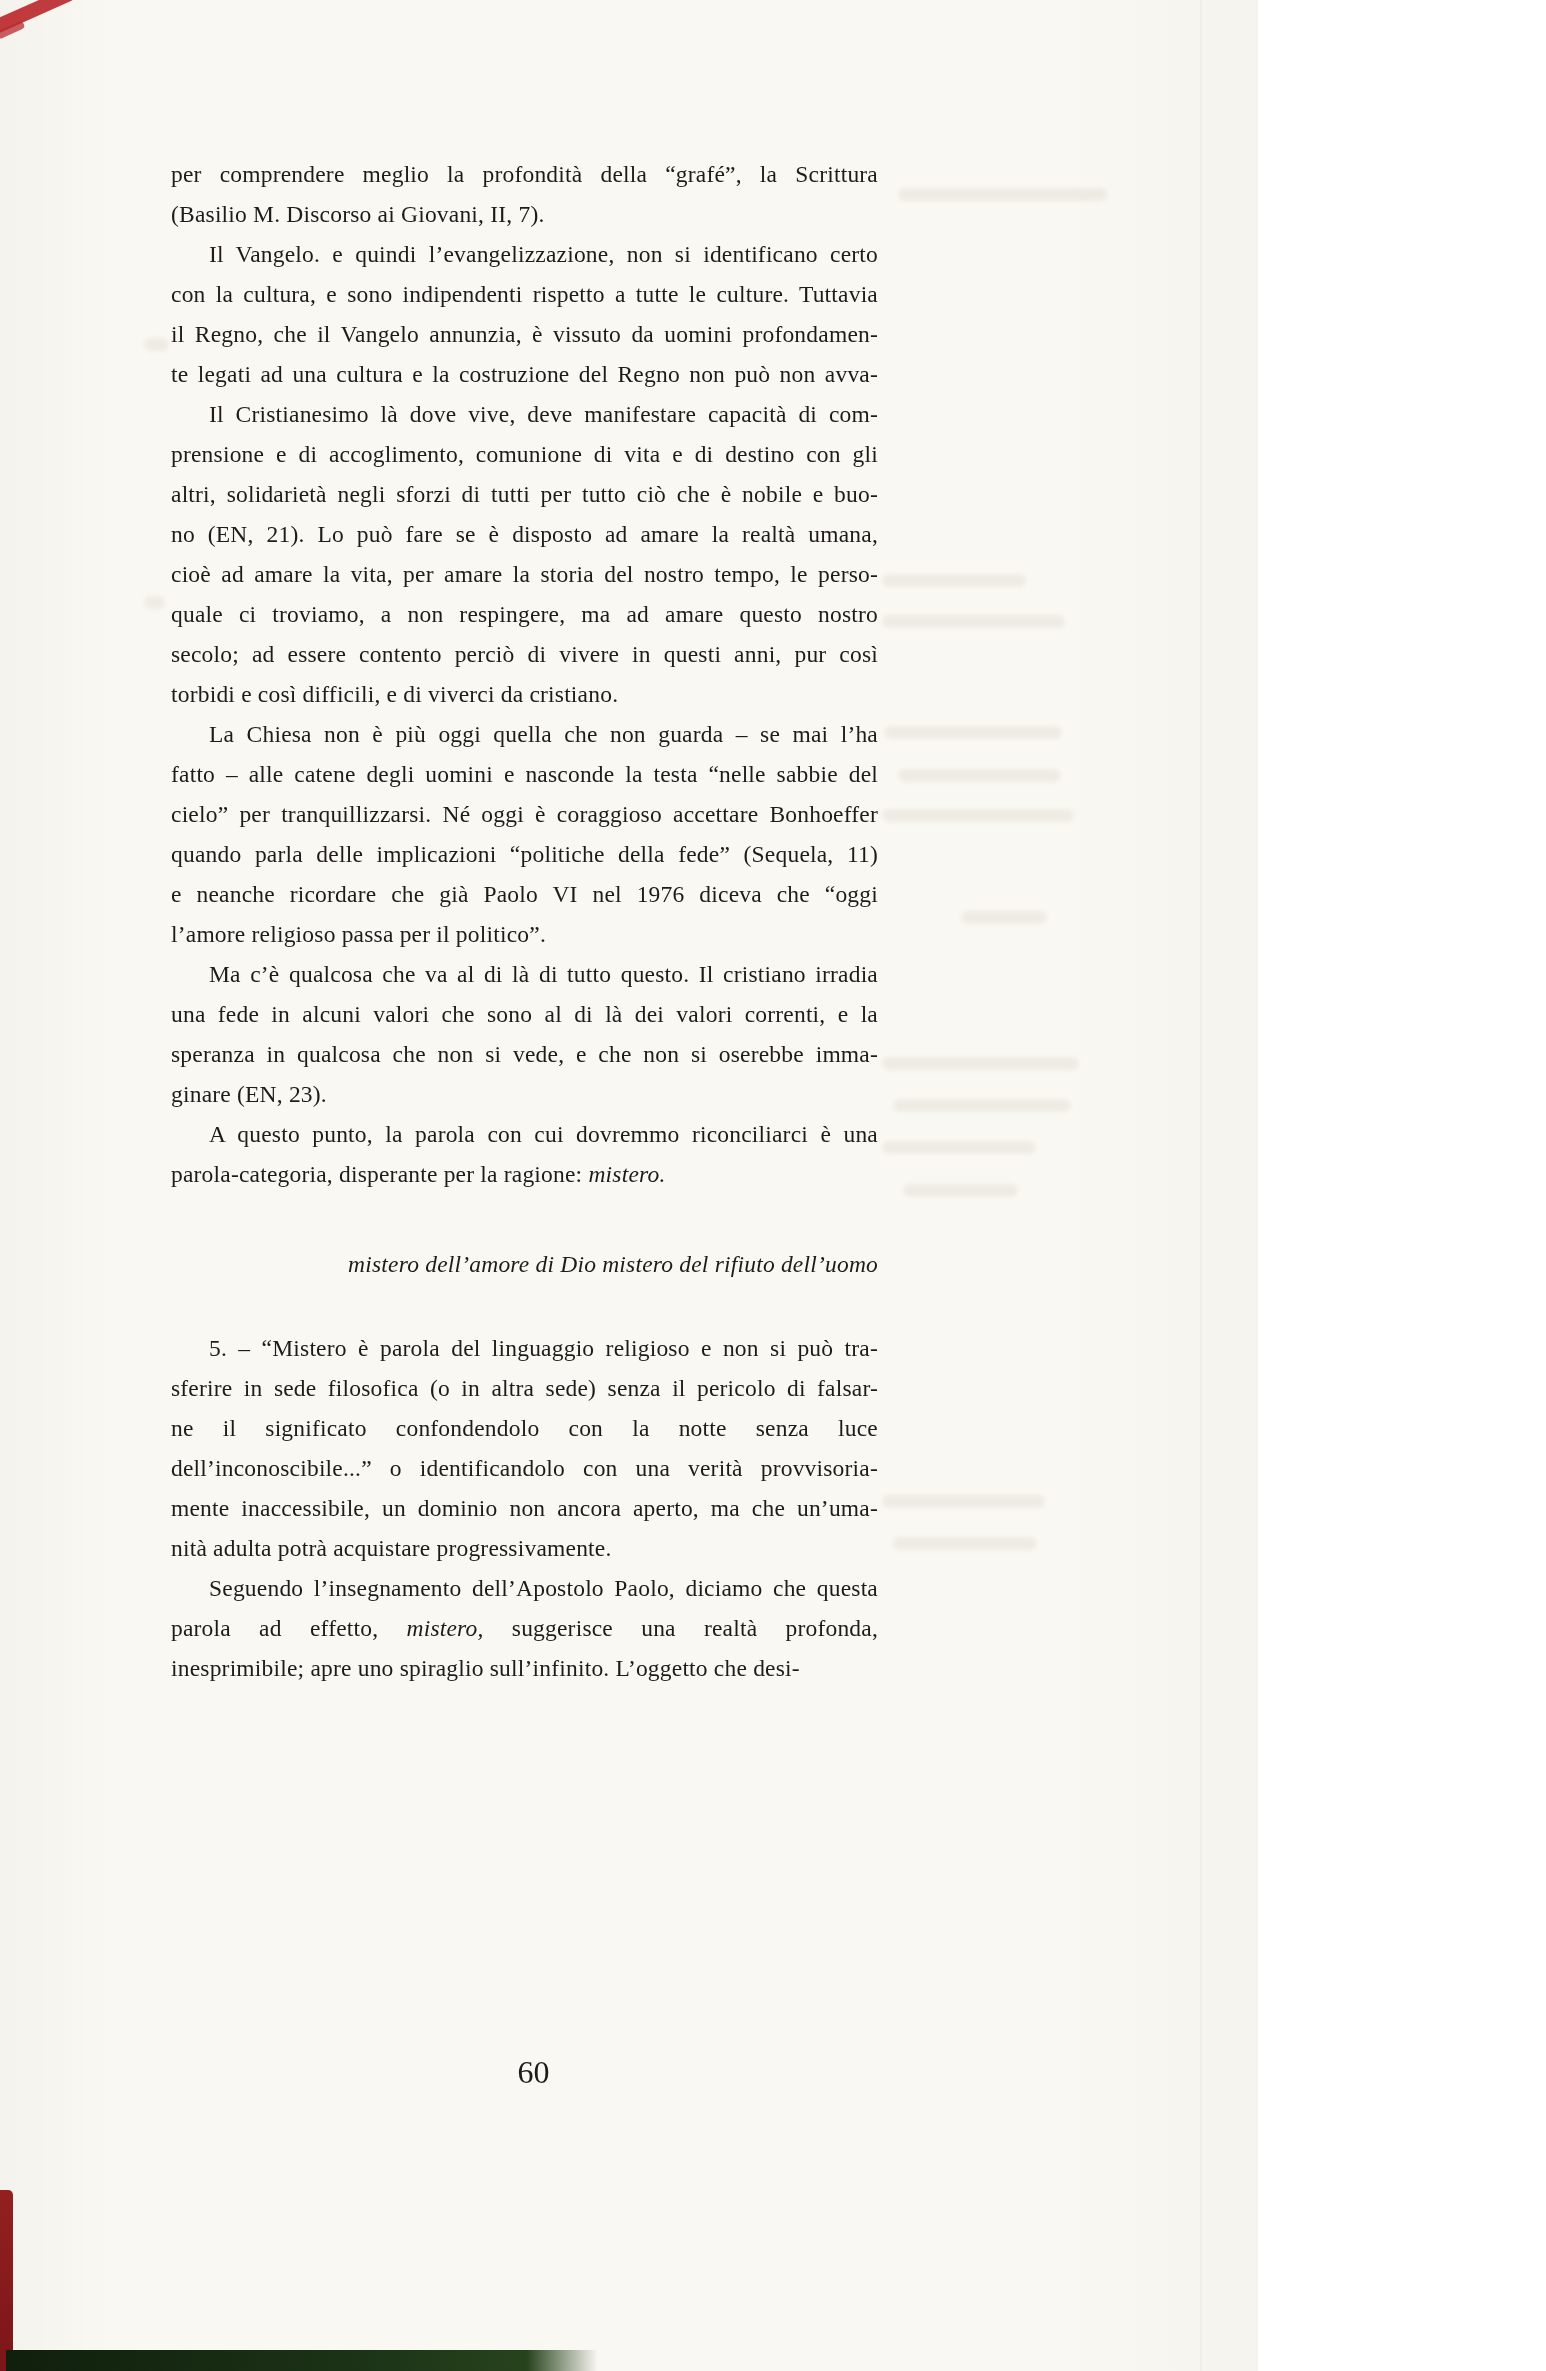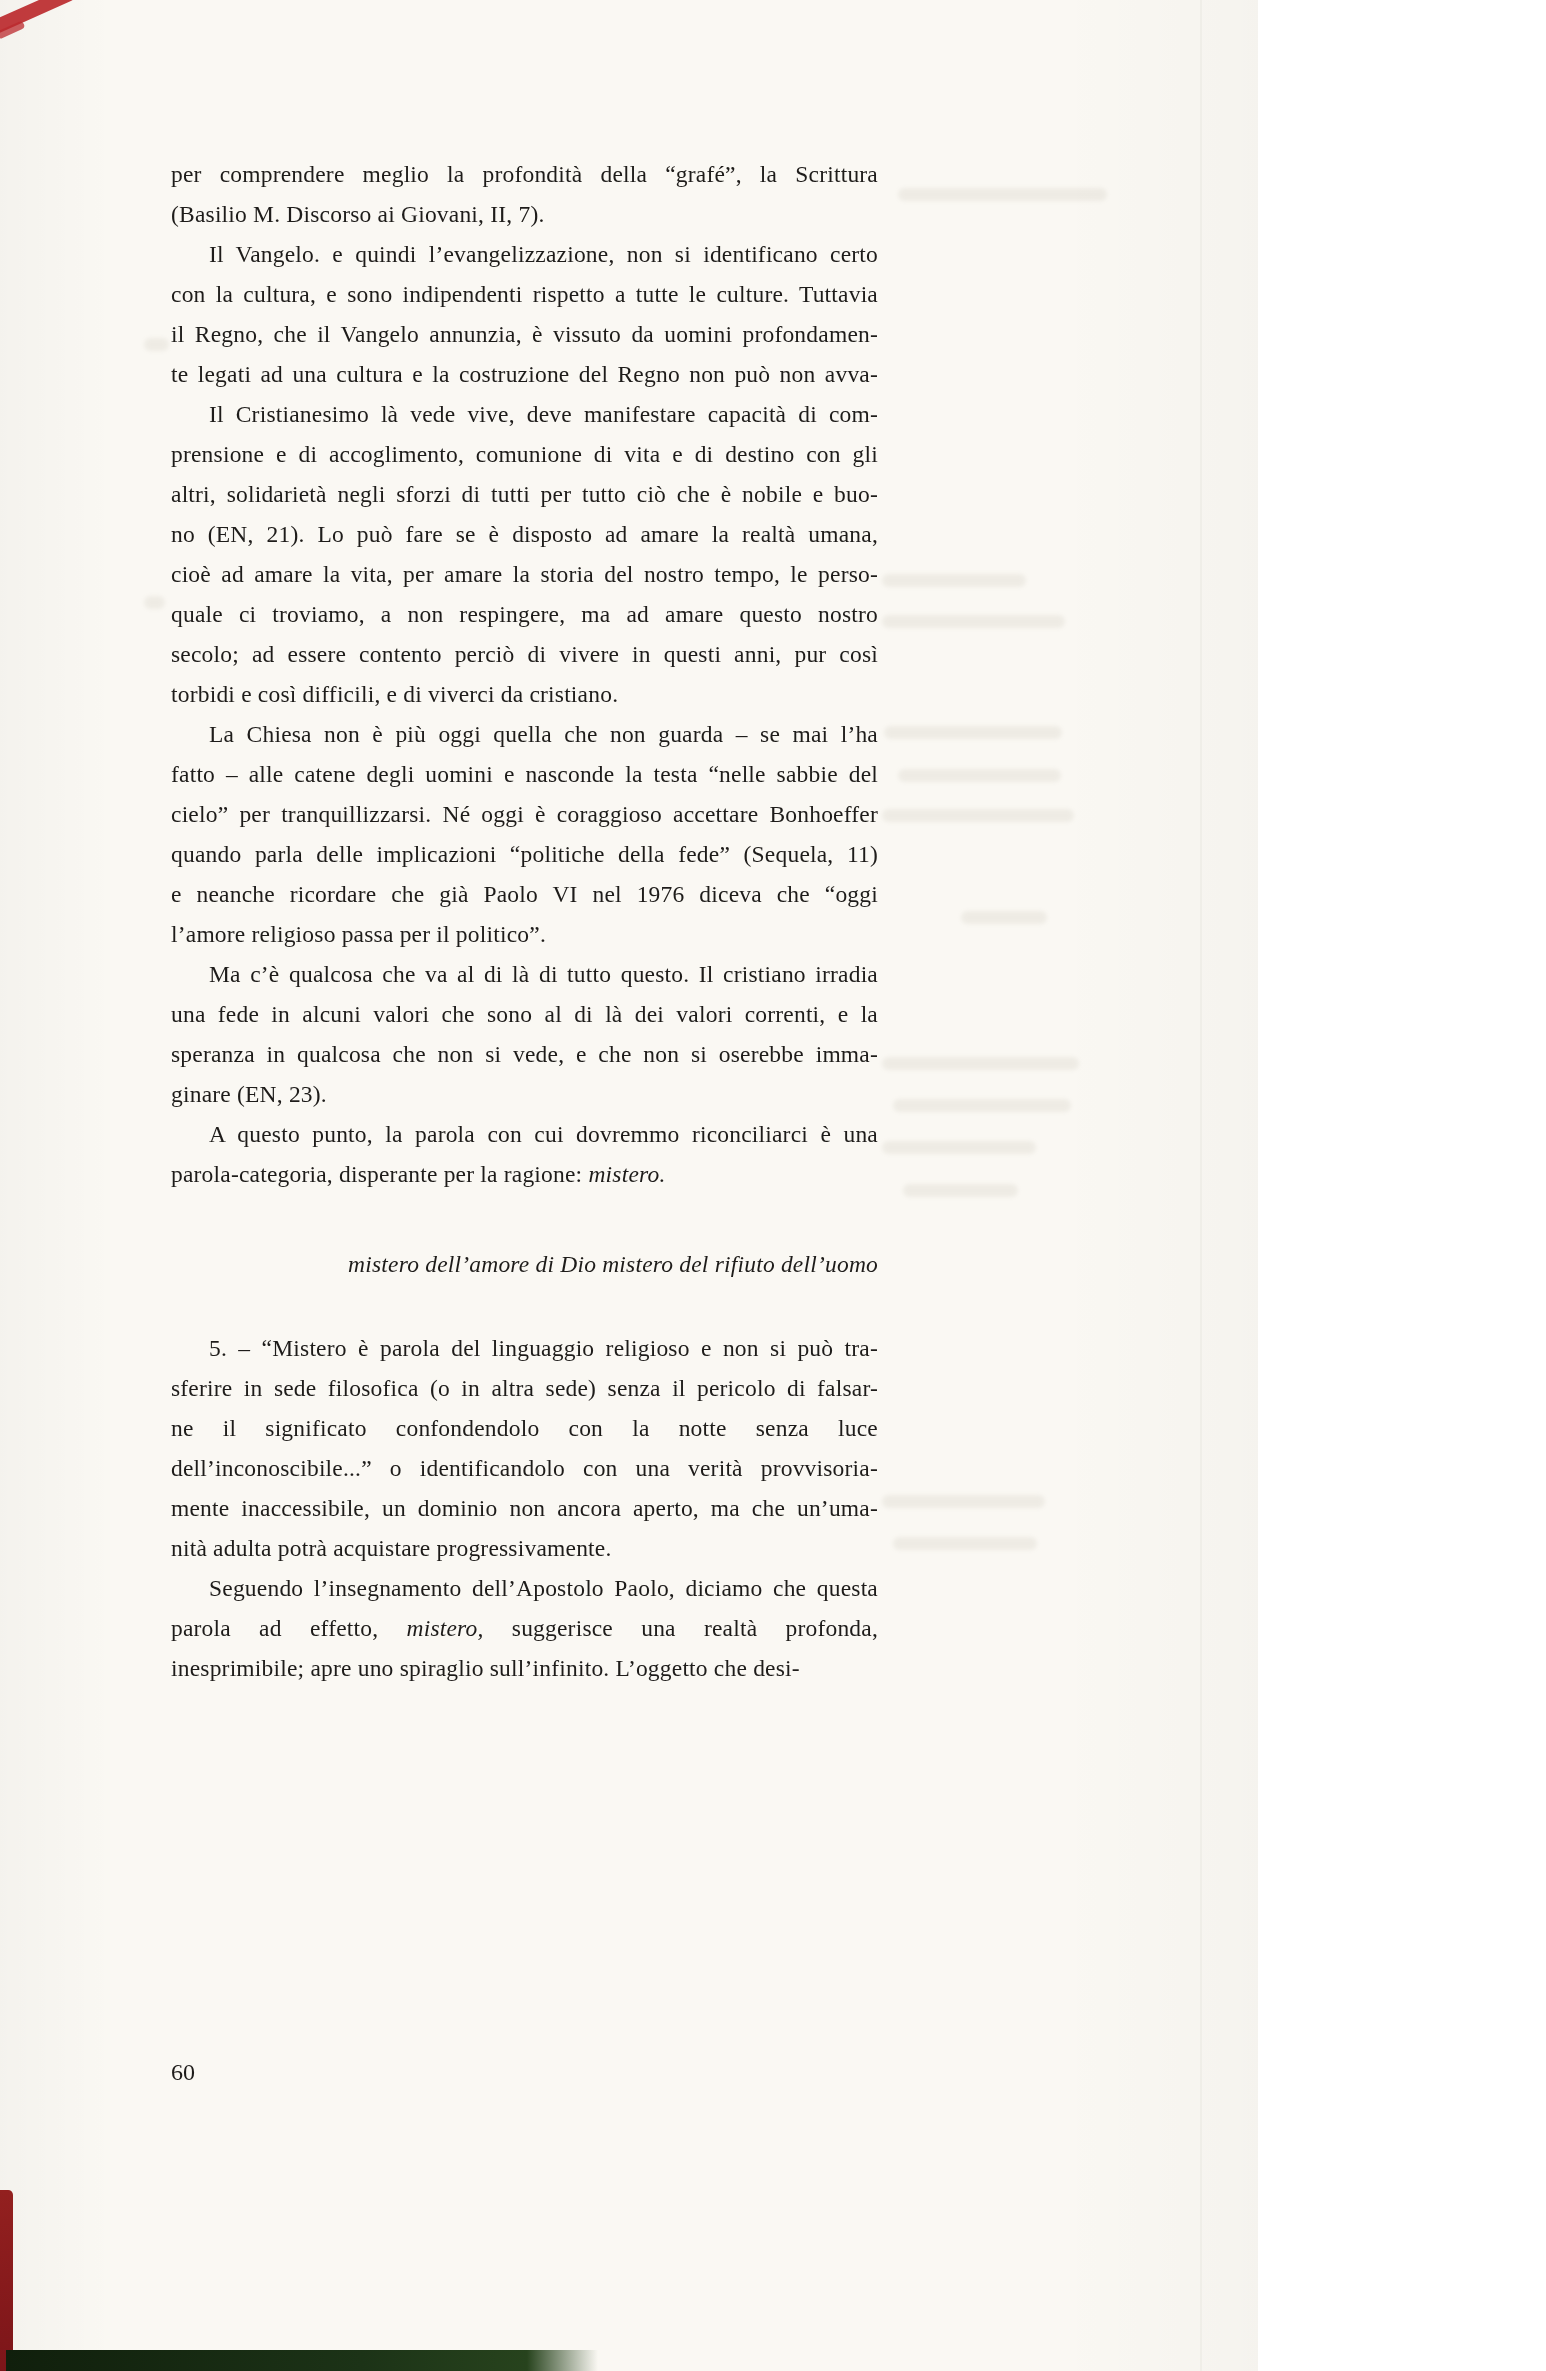--- a/index.html
+++ b/index.html
@@ -46,24 +46,25 @@
     text-align: right;
     margin-top: 50px;
     margin-bottom: 44px;
     height: 40px;
     line-height: 40px;
     font-size: 23.5px;
   }
 
   .page-number {
     position: absolute;
-    left: 171px;
+    left: 180px;
     top: 2052px;
     width: 707px;
-    font-size: 24px;
+    text-align: center;
+    font-size: 32px;
     line-height: 40px;
   }
 
   
   .artifact-red-top {
     position: absolute;
     left: -25px;
     top: 5.8px;
     width: 104px;
     height: 14.4px;
@@ -154,21 +155,21 @@
         <div class="line">per comprendere meglio la profondità della “grafé”, la Scrittura</div>
         <div class="line last">(Basilio M. Discorso ai Giovani, II, 7).</div>
       </div>
       <div class="para">
         <div class="line indent">Il Vangelo. e quindi l’evangelizzazione, non si identificano certo</div>
         <div class="line">con la cultura, e sono indipendenti rispetto a tutte le culture. Tuttavia</div>
         <div class="line">il Regno, che il Vangelo annunzia, è vissuto da uomini profondamen-</div>
         <div class="line">te legati ad una cultura e la costruzione del Regno non può non avva-</div>
       </div>
       <div class="para">
-        <div class="line indent">Il Cristianesimo là vede vive, deve manifestare capacità di com-</div>
+        <div class="line indent">Il Cristianesimo là dove vive, deve manifestare capacità di com-</div>
         <div class="line">prensione e di accoglimento, comunione di vita e di destino con gli</div>
         <div class="line">altri, solidarietà negli sforzi di tutti per tutto ciò che è nobile e buo-</div>
         <div class="line">no (EN, 21). Lo può fare se è disposto ad amare la realtà umana,</div>
         <div class="line">cioè ad amare la vita, per amare la storia del nostro tempo, le perso-</div>
         <div class="line">quale ci troviamo, a non respingere, ma ad amare questo nostro</div>
         <div class="line">secolo; ad essere contento perciò di vivere in questi anni, pur così</div>
         <div class="line last">torbidi e così difficili, e di viverci da cristiano.</div>
       </div>
       <div class="para">
         <div class="line indent">La Chiesa non è più oggi quella che non guarda – se mai l’ha</div>

